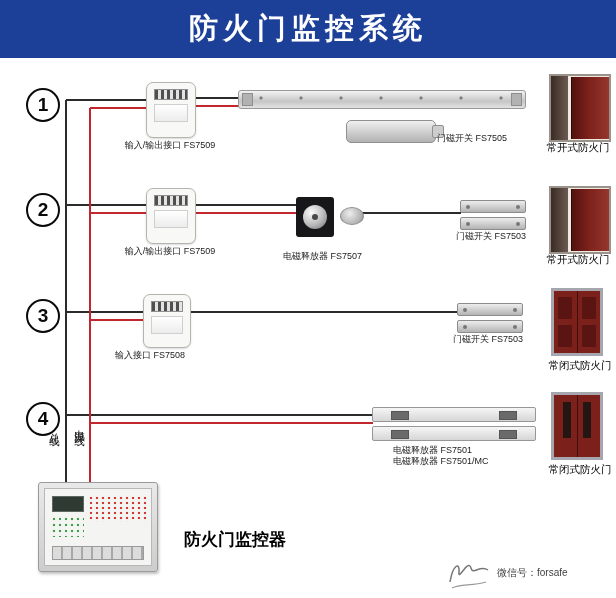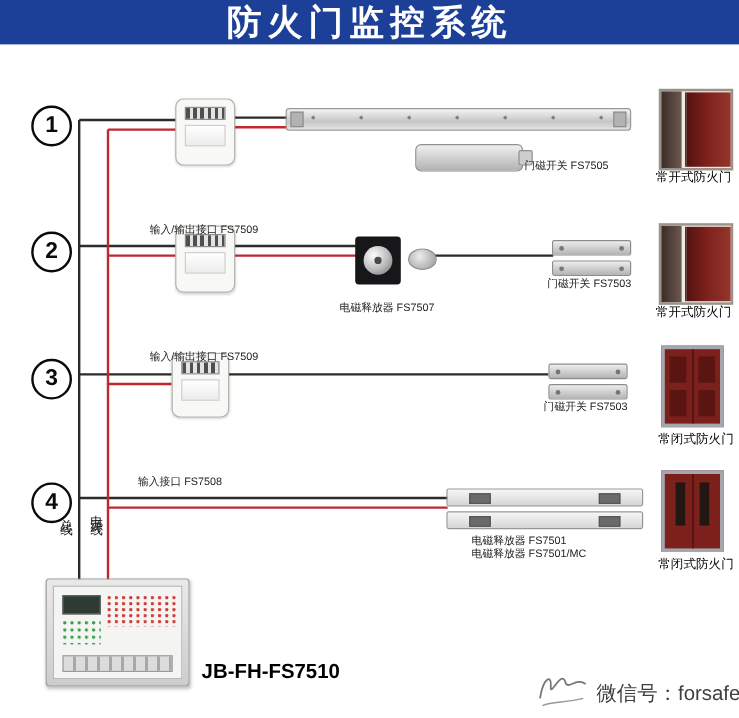--- a/index.html
+++ b/index.html
@@ -1,30 +1,30 @@
 <!DOCTYPE html>
 <html><head>
 <meta charset="utf-8">
 <style>
   html,body{margin:0;padding:0;background:#ffffff;}
   .canvas{position:relative;width:616px;height:598px;background:#ffffff;overflow:hidden;
           font-family:"Liberation Sans","DejaVu Sans",sans-serif;}
   
-  .banner{position:absolute;left:0;top:0;width:616px;height:37px;background:#1c3f98;
+  .banner{position:absolute;left:0;top:0;width:616px;height:58px;background:#1c3f98;
           display:flex;align-items:center;justify-content:center;}
   .banner-title{color:#ffffff;font-size:29px;font-weight:bold;letter-spacing:5px;}
   
   .wires{position:absolute;left:0;top:0;}
   
   .circle-num{position:absolute;left:26px;width:30px;height:30px;border:2.5px solid #0a0a0a;
     border-radius:50%;display:flex;align-items:center;justify-content:center;
     font-size:19px;font-weight:bold;color:#0a0a0a;background:#fff;z-index:3;}
   
   .lbl{position:absolute;font-size:9px;color:#222;white-space:nowrap;z-index:3;}
-  .center{text-align:center;margin-top:46px;}
+  .center{text-align:center;}
   .door-lbl{font-size:10.5px;color:#000;font-weight:400;text-align:center;}
   .vlbl{position:absolute;writing-mode:vertical-rl;font-size:10.5px;letter-spacing:3px;color:#111;z-index:3;}
   
   .module{position:absolute;width:48px;height:54px;background:#f8f8f6;border:1px solid #b5b5ae;
     border-radius:7px;box-shadow:0 1px 2px rgba(0,0,0,.15);}
   .module::before{content:"";position:absolute;left:7px;right:7px;top:6px;height:9px;
     border:1px solid #8f8f8f;background:repeating-linear-gradient(90deg,#4f4f4f 0 3px,#e3e3e3 3px 6px);}
   .module::after{content:"";position:absolute;left:7px;right:7px;top:21px;height:16px;
     border:1px solid #cfcfcf;background:linear-gradient(180deg,#ffffff,#ececec);}
   
@@ -81,21 +81,21 @@
   .ctrl-face{position:absolute;inset:5px;background:#f4f4f2;border:1px solid #b8b8b8;}
   .ctrl-lcd{position:absolute;left:7px;top:7px;width:30px;height:14px;background:#2f3a33;border:1px solid #5a6a60;}
   .ctrl-dots-a{position:absolute;left:44px;top:7px;width:58px;height:26px;
     background-image:radial-gradient(circle at 2px 2px,#cf3a33 1.2px,transparent 1.6px);background-size:6px 5px;}
   .ctrl-dots-b{position:absolute;left:7px;top:28px;width:32px;height:20px;
     background-image:radial-gradient(circle at 2px 2px,#3aa14a 1.2px,transparent 1.6px);background-size:6px 6px;}
   .ctrl-btns{position:absolute;left:7px;right:7px;bottom:5px;height:12px;border:1px solid #9a9a9a;
     background:repeating-linear-gradient(90deg,#dcdcdc 0 8px,#a8a8a8 8px 10px);}
   .ctrl-name{position:absolute;font-size:17px;font-weight:bold;color:#000;white-space:nowrap;z-index:3;}
   
-  .wechat{position:absolute;left:497px;top:566px;font-size:17px;color:#3f3f3f;white-space:nowrap;}
+  .wechat{position:absolute;left:497px;top:566px;font-size:10px;color:#3f3f3f;white-space:nowrap;}
   .squiggle{position:absolute;left:444px;top:550px;}
 </style>
 </head>
 <body>
 
 <div class="canvas">
 
   <div class="banner">
     <span class="banner-title">防火门监控系统</span>
   </div>
@@ -190,21 +190,21 @@
   <div class="vlbl" style="left:73px;top:421px">电源线</div>
 
   <div class="controller">
     <div class="ctrl-face">
       <div class="ctrl-lcd"></div>
       <div class="ctrl-dots-a"></div>
       <div class="ctrl-dots-b"></div>
       <div class="ctrl-btns"></div>
     </div>
   </div>
-  <div class="ctrl-name" style="left:168px;top:550px">JB-FH-FS7510</div>
+  <div class="ctrl-name" style="left:184px;top:528px">防火门监控器</div>
 
   <svg class="squiggle" width="50" height="42">
     <path d="M6,32 C9,14 16,12 15,22 C14,32 24,8 27,18 C29,26 36,14 44,20" stroke="#777" stroke-width="1.5" fill="none"></path>
     <path d="M8,38 C16,34 28,36 42,32" stroke="#999" stroke-width="1.2" fill="none"></path>
   </svg>
   <div class="wechat">微信号：forsafe</div>
 
 </div>
 
 </body></html>

